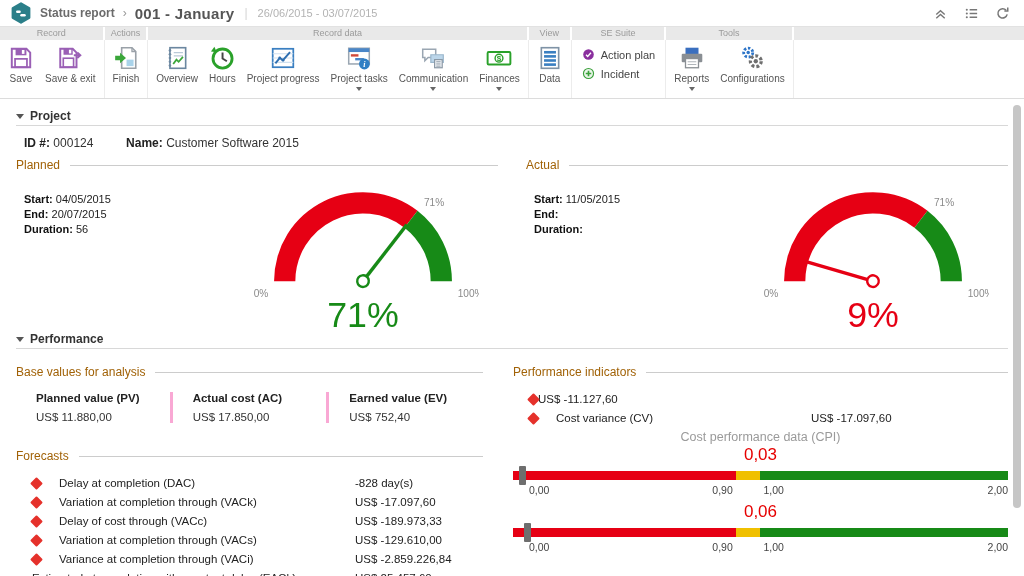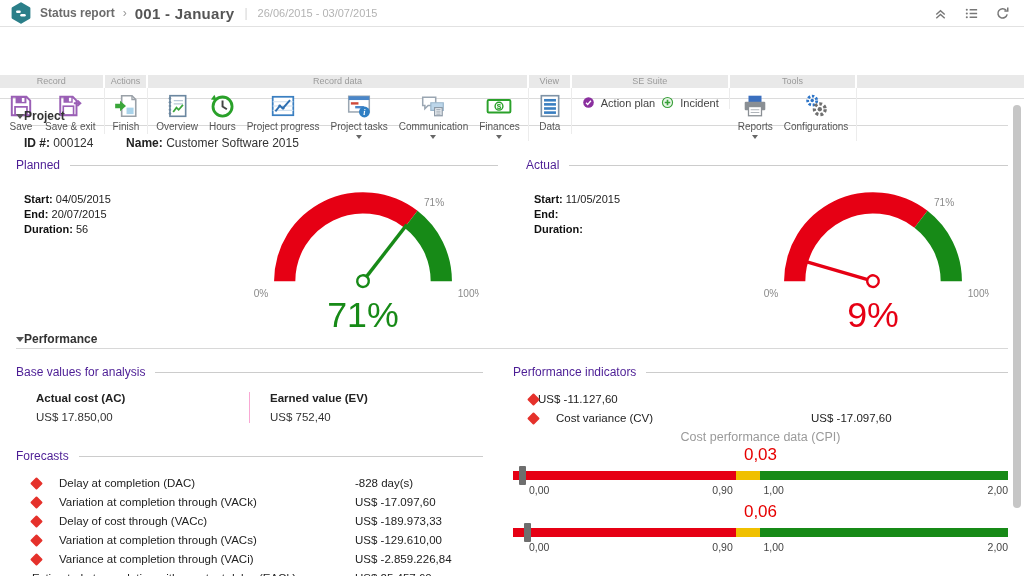--- a/index.html
+++ b/index.html
@@ -14,70 +14,70 @@
   .crumb-sep { font-size:12px; color:#9a9a9a; }
   .title { font-size:15px; font-weight:bold; color:#555; letter-spacing:.3px; }
   .pipe { color:#d5d5d5; font-size:12px; margin:0 2px; }
   .dates { font-size:11px; color:#b3b3b3; }
   .topbar-right { margin-left:auto; display:flex; gap:16px; align-items:center; }
   .tb-icon { width:15px; height:15px; cursor:pointer; }
   .tb-icon svg { width:15px; height:15px; display:block; }
 
   
   .ribbon { display:flex; height:72px; background:#fff; border-bottom:1px solid #dcdcdc; }
-  .rgroup { display:flex; flex-direction:column;margin-top:48px; }
+  .rgroup { display:flex; flex-direction:column; }
   .rgroup-label { height:13px; line-height:13px; background:#e9e9e9; color:#9a9a9a;
     font-size:9px; text-align:center; white-space:nowrap; padding:0 6px; border-right:2px solid #fff; }
   .rgroup-body { flex:1; display:flex; align-items:flex-start; justify-content:center;
     padding:3px 3px 0; border-right:1px solid #ececec; gap:1px; }
   .rgroup-fill { flex:1; }
   .rgroup-fill .rgroup-label { border-right:none; }
   .rgroup-fill .rgroup-body { border-right:none; }
   .rbtn { display:flex; flex-direction:column; align-items:center; padding:2px 5px; cursor:pointer; }
   .ricon, .ricon svg { width:26px; height:26px; display:block; }
   .rbtn-label { font-size:10px; color:#555; margin-top:2px; white-space:nowrap; }
   .dd-caret { width:0; height:0; border-left:3.5px solid transparent; border-right:3.5px solid transparent;
     border-top:4px solid #666; margin-top:3px; }
-  .se-body { flex-direction:row; align-items:flex-start; justify-content:flex-start;
+  .se-body { flex-direction:column; align-items:flex-start; justify-content:flex-start;
     padding:8px 10px 0; gap:6px; }
   .se-item { display:flex; align-items:center; gap:6px; font-size:11px; color:#444; cursor:pointer; }
   .sicon svg { width:13px; height:13px; display:block; }
 
   
   .content { padding:2px 16px 0 16px; }
-  .section-header { display:flex; align-items:center; margin-top:5px; padding:3px 0 2px;
+  .section-header { display:flex; align-items:center; gap:6px; margin-top:5px; padding:3px 0 2px;
     font-size:12px; font-weight:bold; color:#333; cursor:pointer; }
   .tri { width:0; height:0; border-left:4px solid transparent; border-right:4px solid transparent;
     border-top:5px solid #555; }
   .section-rule { border-bottom:1px solid #d8d8d8; }
 
   .id-row { margin:10px 0 2px 8px; font-size:12px; color:#333; }
   .id-row b { color:#222; }
   .id-row .gap { display:inline-block; width:26px; }
 
   .panels { display:flex; gap:28px; margin-top:8px; }
   .panel { flex:1; }
-  .legend { display:flex; align-items:center; gap:10px; color:#4c1d95; font-size:12px; white-space:nowrap; }
+  .legend { display:flex; align-items:center; gap:10px; color:#a16207; font-size:12px; white-space:nowrap; }
   .legend::after { content:""; flex:1; border-top:1px solid #ccc; }
   .panel-content { display:flex; padding:8px 0 0 8px; height:152px;gap:45px; }
   .panel-info { width:158px; font-size:11px; color:#222; padding-top:12px; line-height:15px; }
   .panel-info b { color:#111; }
   .gauge-wrap { flex:1; display:flex; justify-content:center; }
   svg.gauge { width:232px; height:152px; }
   .gauge-tick { font-size:10.5px; fill:#8a8a8a; }
   .gauge-threshold { font-size:10.5px; fill:#8a8a8a; }
   .gauge-value { font-size:37px; }
 
   .perf-cols { display:flex; gap:30px; margin-top:8px; }
   .perf-left { flex:1; }
   .perf-right { flex:1.06; }
 
   .bv-row { display:flex; margin-top:13px; }
   .bv-item { flex:1; padding-left:20px; font-size:11.5px; }
-  .bv-item + .bv-item { border-left:1px solid #f9a8d4; }
+  .bv-item + .bv-item { border-left:3px solid #f9a8d4; }
   .bv-label { font-weight:bold; color:#222; margin-bottom:7px; }
   .bv-value { color:#333; }
 
   .sub-legend-gap { margin-top:26px; }
   .frow { display:flex; align-items:center; margin-top:7px; font-size:11.5px; color:#222; }
   .diamond { width:9px; height:9px; background:#e5312b; transform:rotate(45deg);
     border-radius:1px; margin-left:16px; flex:0 0 9px; }
   .frow-label { margin-left:18px; flex:1; }
   .frow.no-diamond .frow-label { margin-left:16px; }
   .perf-left .frow-value { width:128px; }
@@ -419,20 +419,24 @@
     <span>Performance</span>
   </div>
   <div class="section-rule"></div>
 
   <div class="perf-cols">
 
     <div class="perf-left">
       <div class="legend" style="margin-top:8px;">Base values for analysis</div>
       <div class="bv-row">
         <div class="bv-item">
+          <div class="bv-label">Planned value (PV)</div>
+          <div class="bv-value">US$ 11.880,00</div>
+        </div>
+        <div class="bv-item">
           <div class="bv-label">Actual cost (AC)</div>
           <div class="bv-value">US$ 17.850,00</div>
         </div>
         <div class="bv-item">
           <div class="bv-label">Earned value (EV)</div>
           <div class="bv-value">US$ 752,40</div>
         </div>
       </div>
 
       <div class="legend sub-legend-gap">Forecasts</div>

